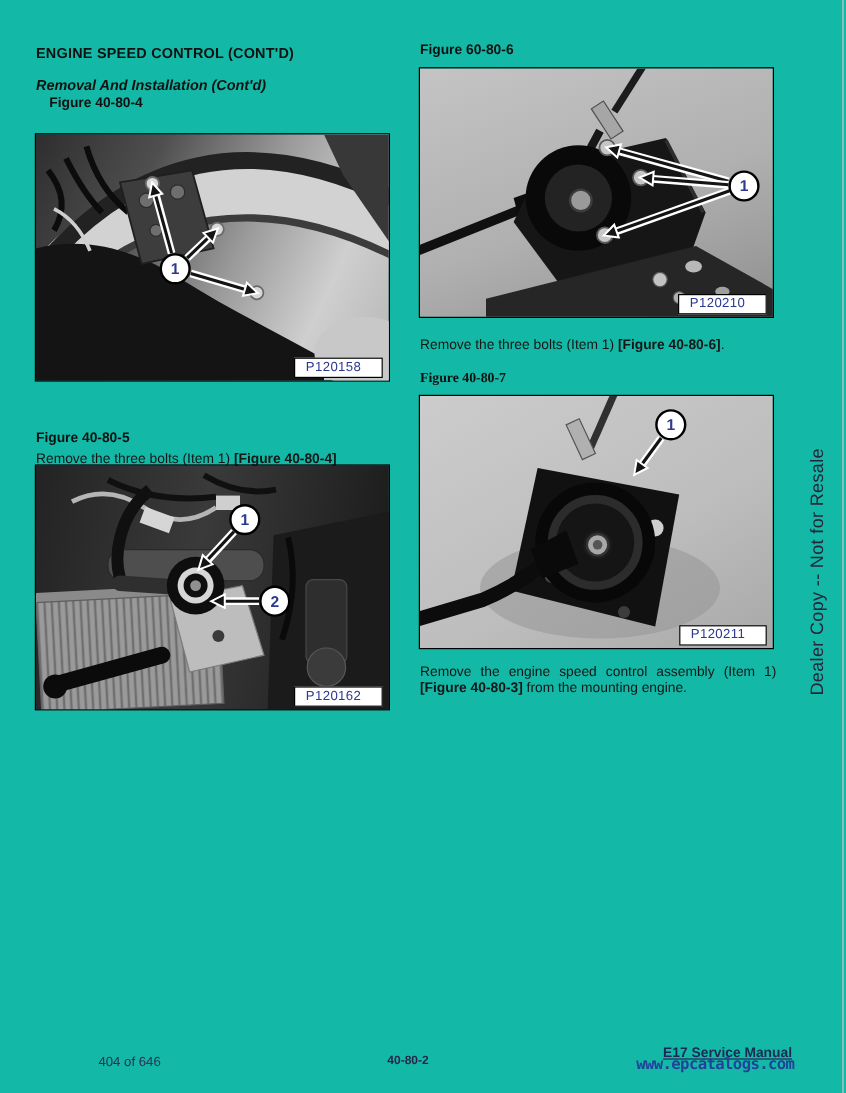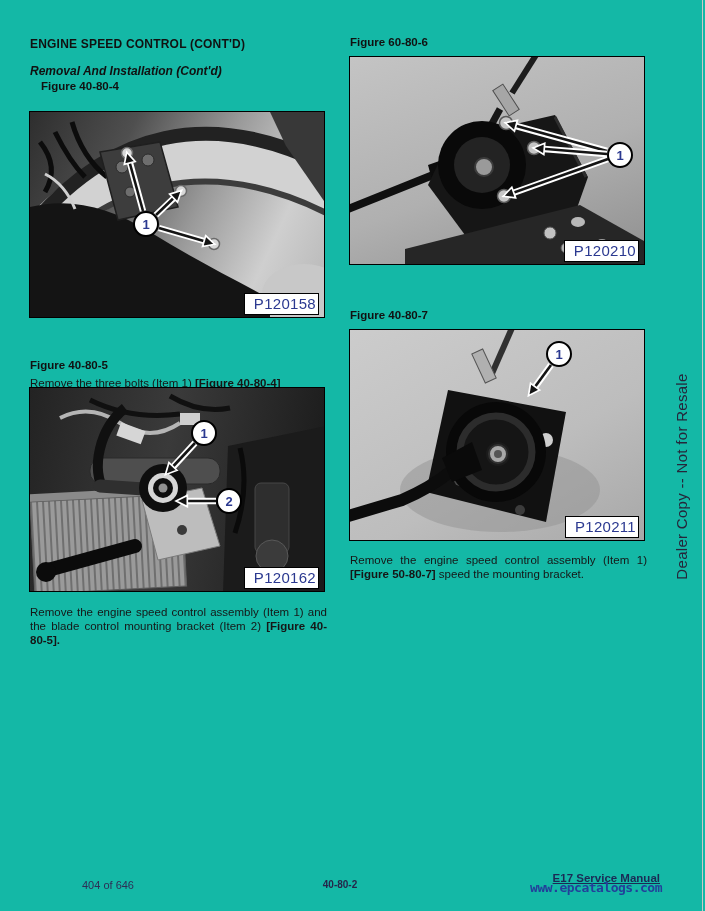--- a/index.html
+++ b/index.html
@@ -18,21 +18,21 @@
   .photo{
     position:absolute;border:1.6px solid #000;box-sizing:border-box;overflow:hidden;
   }
   .photo svg{position:absolute;left:0;top:0;}
   #photo1{background:linear-gradient(115deg,#2e2e2e 0%,#4f4f4f 28%,#9a9a9a 55%,#cfcfcf 78%,#b5b5b5 100%);}
   #photo2{background:linear-gradient(100deg,#232323 0%,#3a3a3a 45%,#181818 100%);}
   #photo3{background:linear-gradient(160deg,#c4c4c4 0%,#b0b0b0 55%,#8f8f8f 100%);}
   #photo4{background:linear-gradient(150deg,#cccccc 0%,#bdbdbd 60%,#a8a8a8 100%);}
   .photo-id{
     position:absolute;right:5px;bottom:2px;background:#fff;border:1.5px solid #000;
-    padding:1px 2px 2px 9px;font-size:15px;color:#2b3990;letter-spacing:.3px;
+    padding:1px 17px 2px 9px;font-size:11px;color:#2b3990;letter-spacing:.3px;
   }
   .callout-num{fill:#2b3990;font-family:"Liberation Sans",sans-serif;font-size:13px;font-weight:bold;}
   .arrow-w{stroke:#ffffff;stroke-width:6.5;fill:none;stroke-linecap:butt;}
   .arrow-b{stroke:#141414;stroke-width:2.6;fill:none;}
   .watermark{
     position:absolute;left:556px;top:468px;width:250px;text-align:center;
     transform:rotate(-90deg);transform-origin:center center;
     font-size:15px;color:#26263a;letter-spacing:.3px;white-space:nowrap;
   }
   .footer-left{position:absolute;left:82px;top:879px;font-size:11px;color:#2e2e55;}
@@ -150,23 +150,20 @@
         <text class="callout-num" x="174" y="49.5" text-anchor="middle">1</text>
       </g>
       <g>
         <circle cx="199" cy="113" r="12" fill="#ffffff" stroke="#000000" stroke-width="2"></circle>
         <text class="callout-num" x="199" y="117.5" text-anchor="middle">2</text>
       </g>
     </svg>
     <div class="photo-id">P120162</div>
   </div>
 
-  <div class="abs caption justify" style="left:30px;top:605px;">
-    <span>Remove the engine speed control assembly (Item 1) and the blade control mounting bracket (Item 2) </span><b>[Figure 40-80-5].</b><span></span>
-  </div>
 
   <div class="abs fig-label" style="left:350px;top:36px;">Figure 60-80-6</div>
 
   <div id="photo3" class="photo" style="left:349px;top:56px;width:296px;height:209px;">
     <svg width="296" height="209" viewBox="0 0 296 209">
       <g>
         <path d="M186,-2 L162,36" stroke="#1c1c1c" stroke-width="6"></path>
         <rect x="150" y="28" width="12" height="30" fill="#a6a6a6" stroke="#4e4e4e" transform="rotate(-33 156 43)"></rect>
         <path d="M150,52 L138,74" stroke="#161616" stroke-width="7"></path>
         <path d="M-2,152 L88,116" stroke="#101010" stroke-width="8"></path>
@@ -194,22 +191,25 @@
         <line class="arrow-b" x1="258" y1="102" x2="154" y2="139" marker-end="url(#ah)"></line>
       </g>
       <g>
         <circle cx="270" cy="98" r="12" fill="#ffffff" stroke="#000000" stroke-width="2"></circle>
         <text class="callout-num" x="270" y="102.5" text-anchor="middle">1</text>
       </g>
     </svg>
     <div class="photo-id">P120210</div>
   </div>
 
-
-  <div class="abs fig-label" style="left:350px;top:309px;">Figure 40-80-7</div>
+  <div class="abs caption" style="left:350px;top:281px;">
+    <span>Remove the three bolts (Item 1) </span><b>[Figure 40-80-6]</b><span>.</span>
+  </div>
+
+  <div class="abs fig-label" style="left:350px;top:309px;font-family:Liberation Serif, serif;">Figure 40-80-7</div>
 
   <div id="photo4" class="photo" style="left:349px;top:329px;width:296px;height:212px;">
     <svg width="296" height="212" viewBox="0 0 296 212">
       <g>
         <ellipse cx="150" cy="160" rx="100" ry="42" fill="#969696" opacity="0.55"></ellipse>
         <path d="M162,-2 L140,48" stroke="#303030" stroke-width="6"></path>
         <rect x="128" y="20" width="12" height="32" fill="#b0b0b0" stroke="#555555" transform="rotate(-25 134 36)"></rect>
         <polygon points="98,60 216,82 196,192 76,162" fill="#111111"></polygon>
         <circle cx="130" cy="84" r="7" fill="#cfcfcf"></circle>
         <circle cx="196" cy="110" r="7" fill="#cfcfcf"></circle>
@@ -229,21 +229,21 @@
       </g>
       <g>
         <circle cx="209" cy="24" r="12" fill="#ffffff" stroke="#000000" stroke-width="2"></circle>
         <text class="callout-num" x="209" y="28.5" text-anchor="middle">1</text>
       </g>
     </svg>
     <div class="photo-id">P120211</div>
   </div>
 
   <div class="abs caption justify" style="left:350px;top:553px;">
-    <span>Remove the engine speed control assembly (Item 1) </span><b>[Figure 50-80-7]</b><span> speed the mounting bracket.</span>
+    <span>Remove the engine speed control assembly (Item 1) </span><b>[Figure 40-80-3]</b><span> from the mounting engine.</span>
   </div>
 
   <div class="watermark">Dealer Copy -- Not for Resale</div>
 
   <div class="footer-left">404 of 646</div>
   <div class="footer-center">40-80-2</div>
   <div class="footer-manual">E17 Service Manual</div>
   <div class="footer-site">www.epcatalogs.com</div>
 
 </div>

